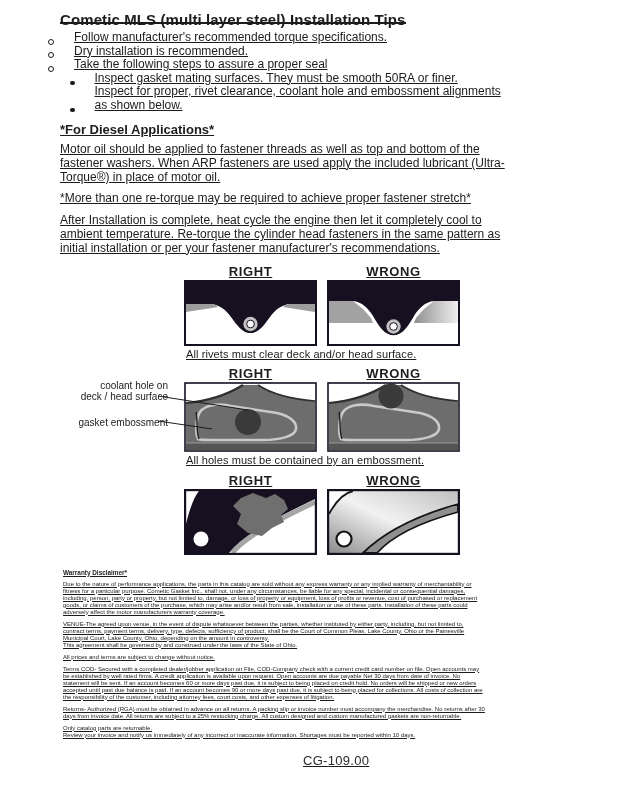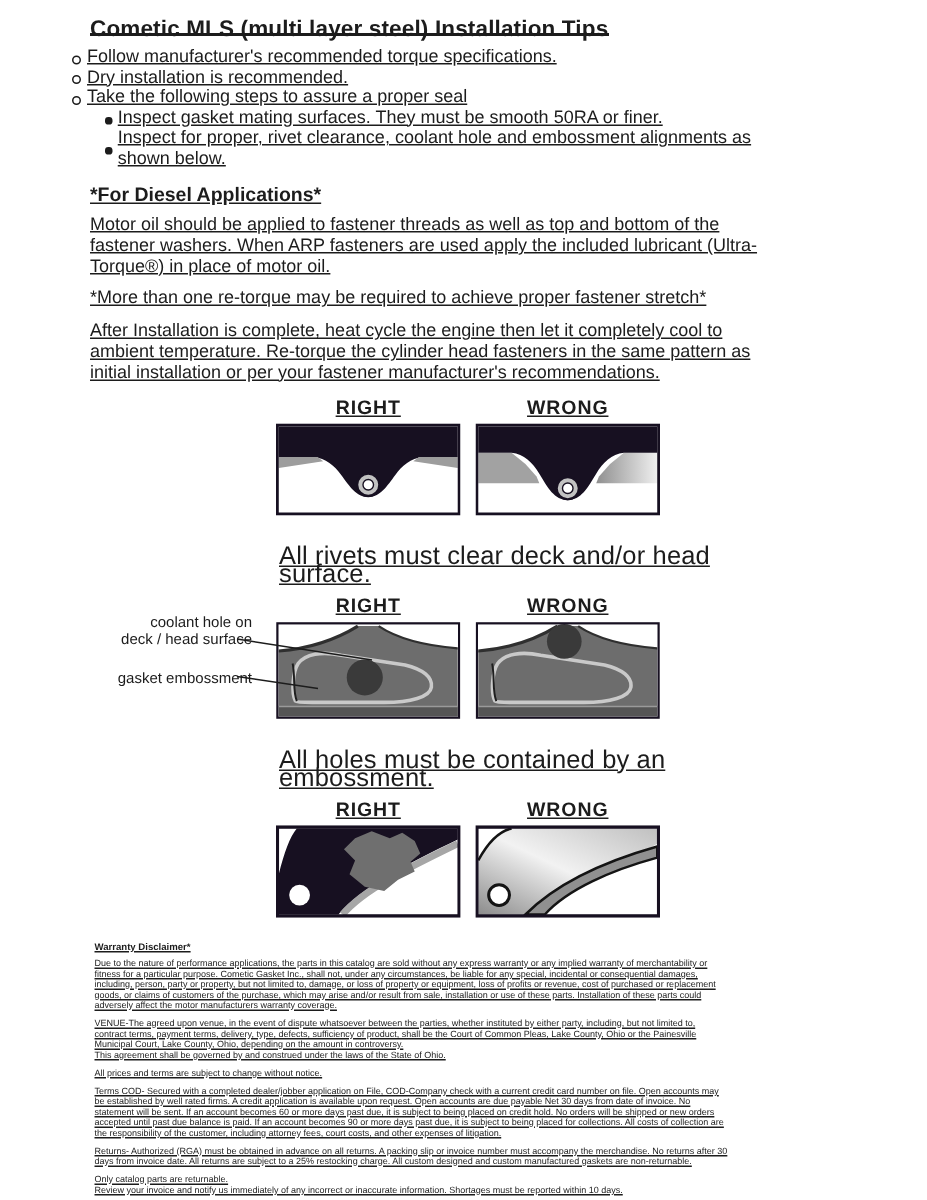--- a/index.html
+++ b/index.html
@@ -10,45 +10,45 @@
   }
   .page{padding:20px 70px 0 48px;width:460px;text-decoration:underline;}
   .title{
     margin:0 0 7px 12px;display:inline-block;
     font-size:15px;font-weight:bold;
     border-bottom:2px solid #1c1c1c;padding-bottom:2px;
     letter-spacing:0.1px;
   }
   .title-row{line-height:0;}
   ul.bullets{list-style:none;margin:0;padding:0;font-size:12px;line-height:13.5px;}
-  ul.bullets li{display:flex;align-items:center;}
+  ul.bullets li{display:flex;align-items:flex-end;gap:16px;}
   .odot{
     flex:0 0 auto;width:4px;height:4px;border:1px solid #1c1c1c;border-radius:50%;
     margin:4px 4px 0 0;
   }
   .fdot{
     flex:0 0 auto;width:4.5px;height:4.5px;background:#1c1c1c;border-radius:50%;
     margin:4px 4px 0 0;
   }
   li.sub{margin-left:22px;}
   .diesel-heading{margin:10px 0 3px 12px;font-size:13px;font-weight:bold;}
   .para{margin:6px 0 0 12px;font-size:12px;line-height:13.8px;width:448px;}
   
   .figures{margin-top:8px;}
   .fig{position:relative;margin-bottom:6px;}
-  .fig-inner{margin-left:136px;width:256px;}
+  .fig-inner{margin-left:136px;width:276px;}
   .fig-headers{display:flex;gap:10px;}
   .fig-headers span{
     display:block;width:133px;text-align:center;
     font-size:13px;font-weight:bold;letter-spacing:0.6px;line-height:15px;
   }
   .fig-panels{display:flex;gap:10px;margin-top:1px;}
   .fig-panels svg{display:block;}
   .fig-caption{
-    margin:19px 0 0 138px;font-size:17px;line-height:12.5px;letter-spacing:0.1px;
+    margin:2px 0 0 138px;font-size:11px;line-height:12.5px;letter-spacing:0.1px;
   }
   .pre{white-space:pre-line;}
   .callout{
     position:absolute;left:14px;width:106px;text-align:right;
     font-size:10px;line-height:11px;
   }
   .callout1{top:14px;}
   .callout2{top:51px;}
   .callout-overlay{position:absolute;left:0;top:0;pointer-events:none;}
   

